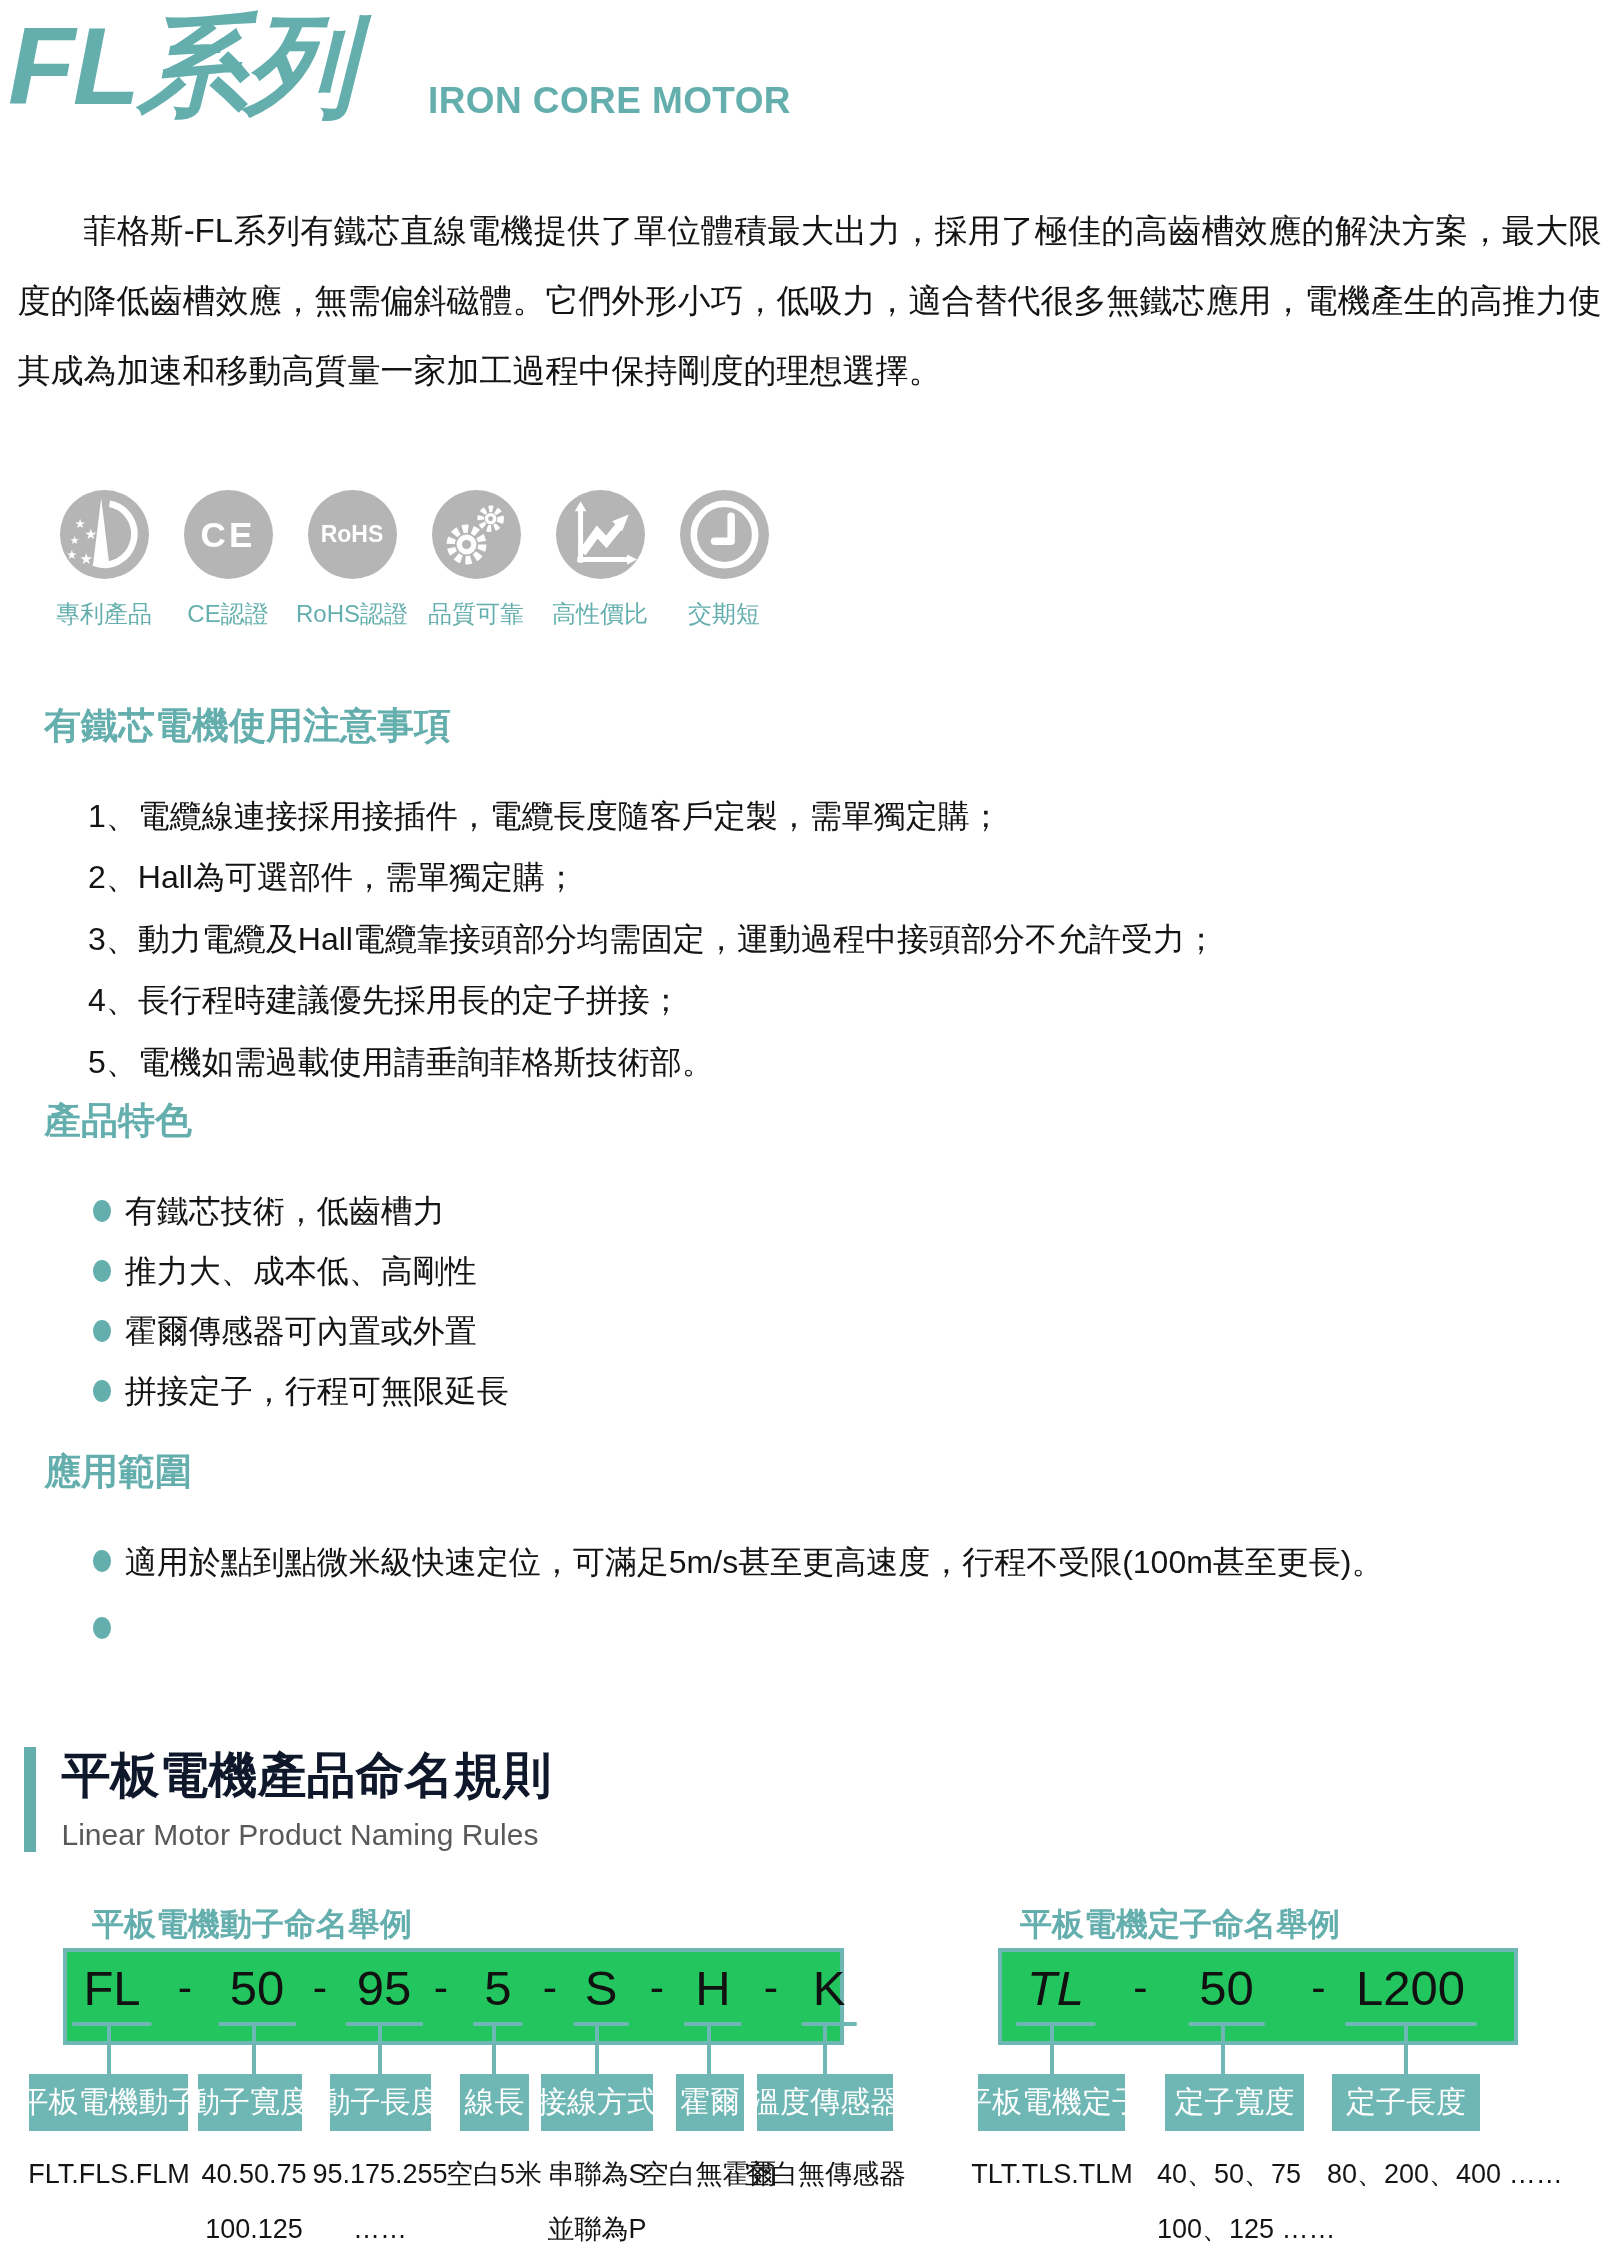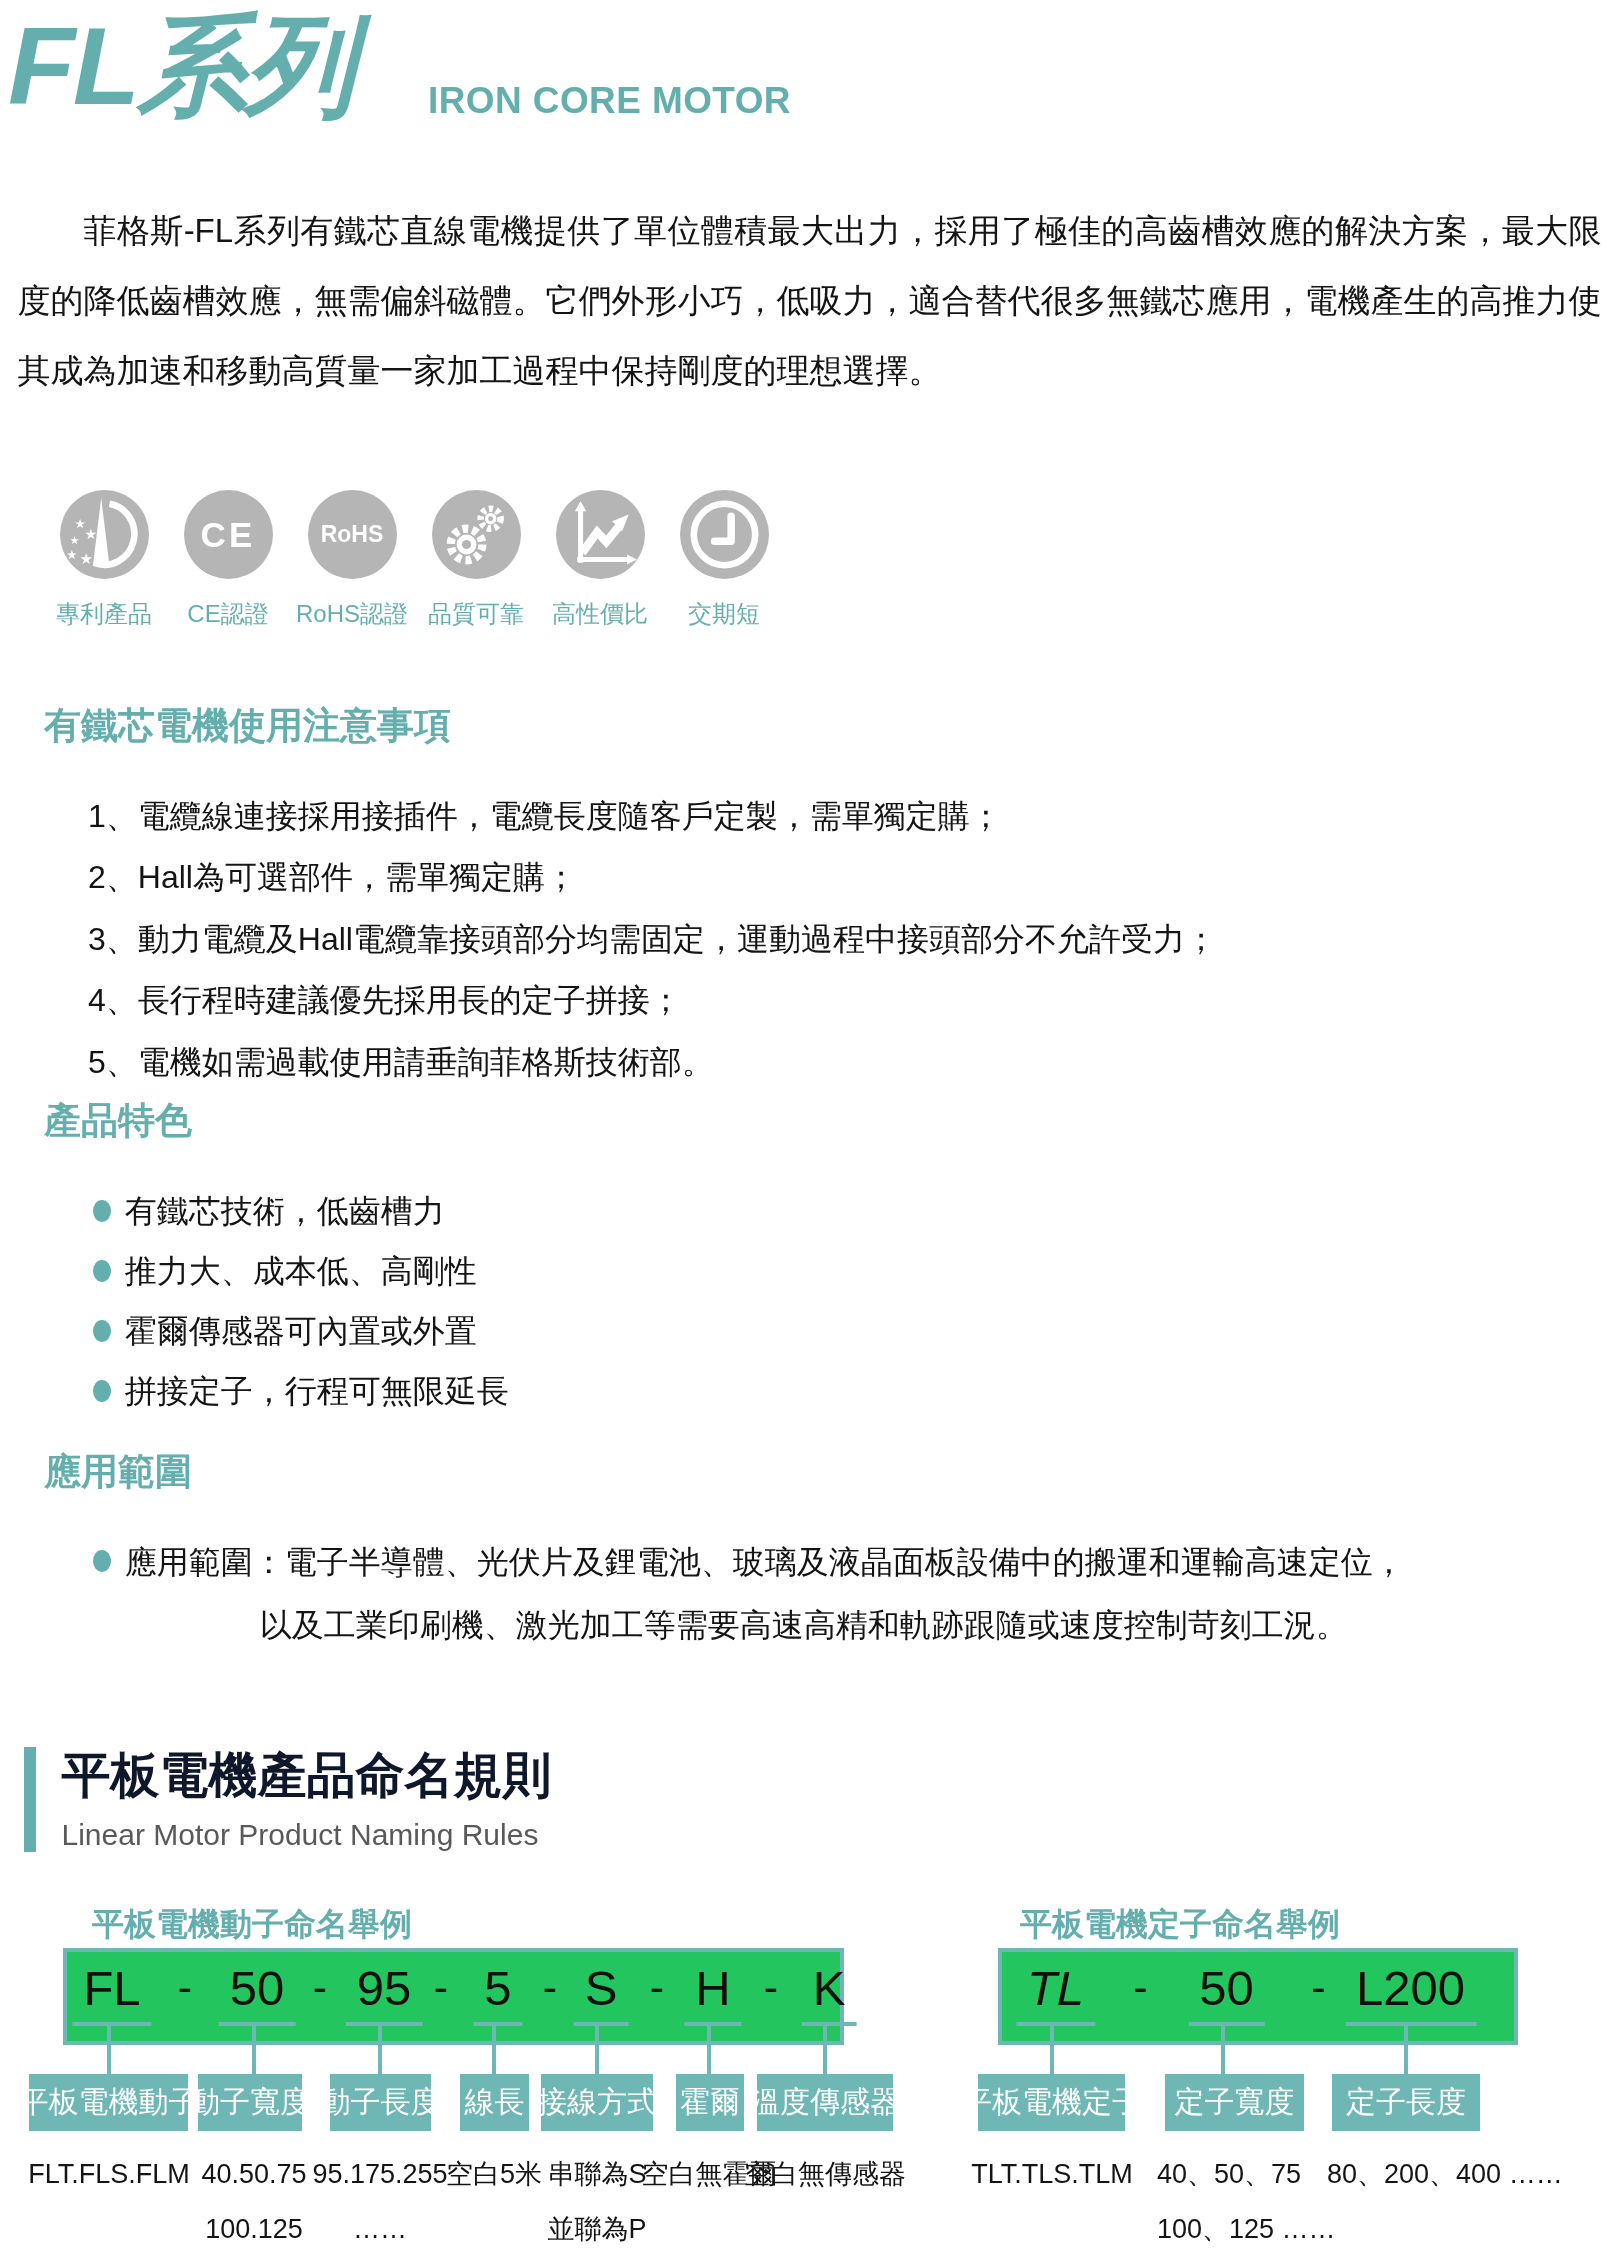--- a/index.html
+++ b/index.html
@@ -175,24 +175,24 @@
         <span>拼接定子，行程可無限延長</span>
       </div>
     </div>
   </div>
 
   <div class="apps">
     <div class="section-title">應用範圍</div>
     <div class="plain-list">
       <div class="app-item">
         <span class="bullet"></span>
-        <span>
-          <span>應用範圍：電子半導體、光伏片及鋰電池、玻璃及液晶面板設備中的搬運和運輸高速定位，</span>
-          <span class="app-line2" style="display:block;">以及工業印刷機、激光加工等需要高速高精和軌跡跟隨或速度控制苛刻工況。</span>
-        </span>
+        <span>適用於點到點微米級快速定位，可滿足5m/s甚至更高速度，行程不受限(100m甚至更長)。</span>
+      </div>
+      <div class="app-item">
+        <span class="bullet"></span>
       </div>
     </div>
   </div>
 
   <div class="naming-head">
     <div class="naming-title">平板電機產品命名規則</div>
     <div class="naming-sub">Linear Motor Product  Naming Rules</div>
   </div>
 
   <div class="diagrams">

